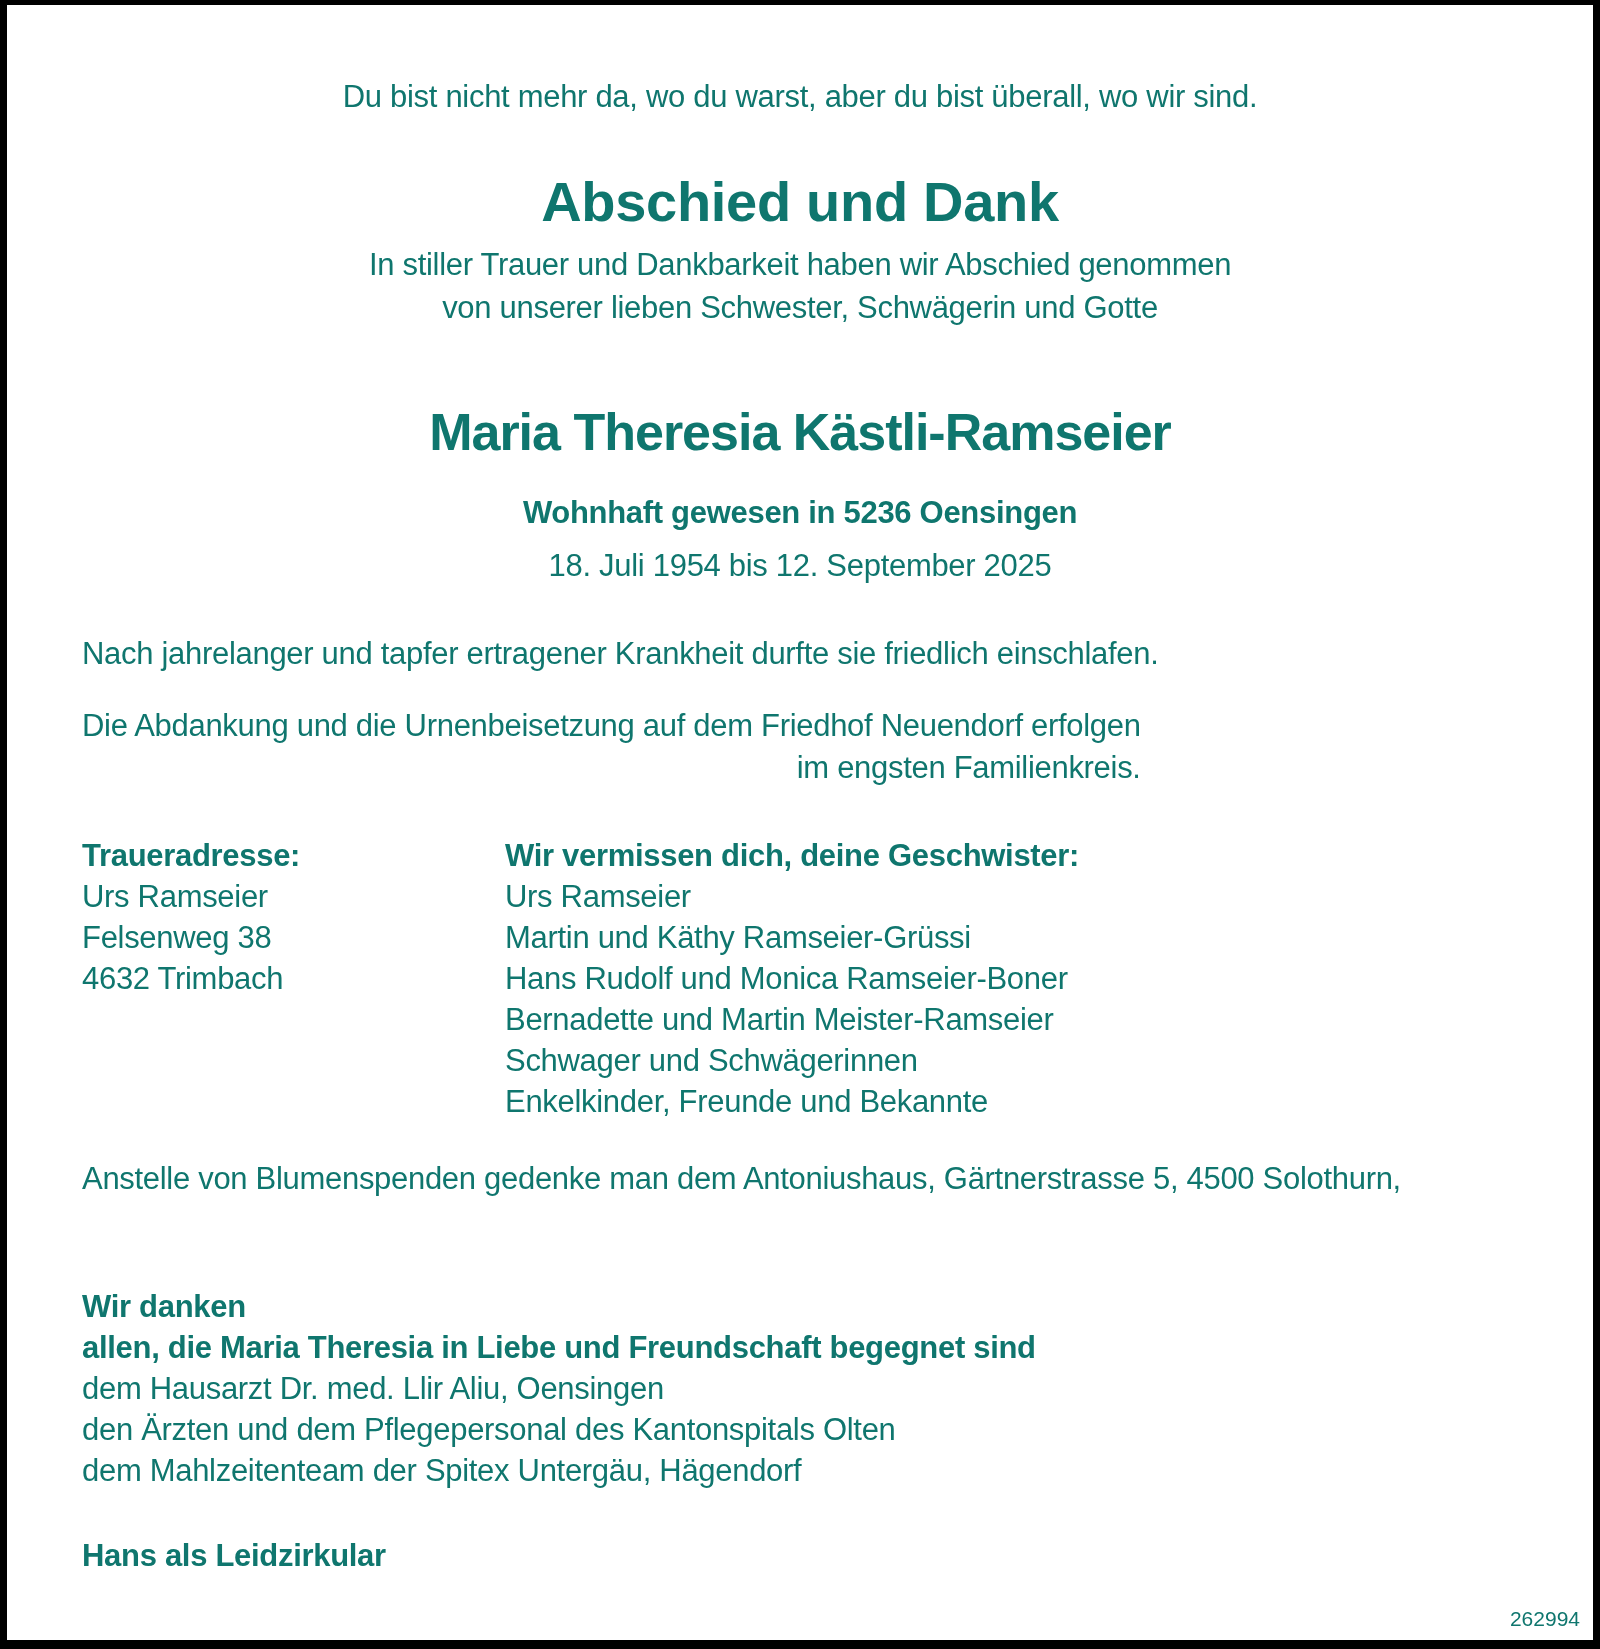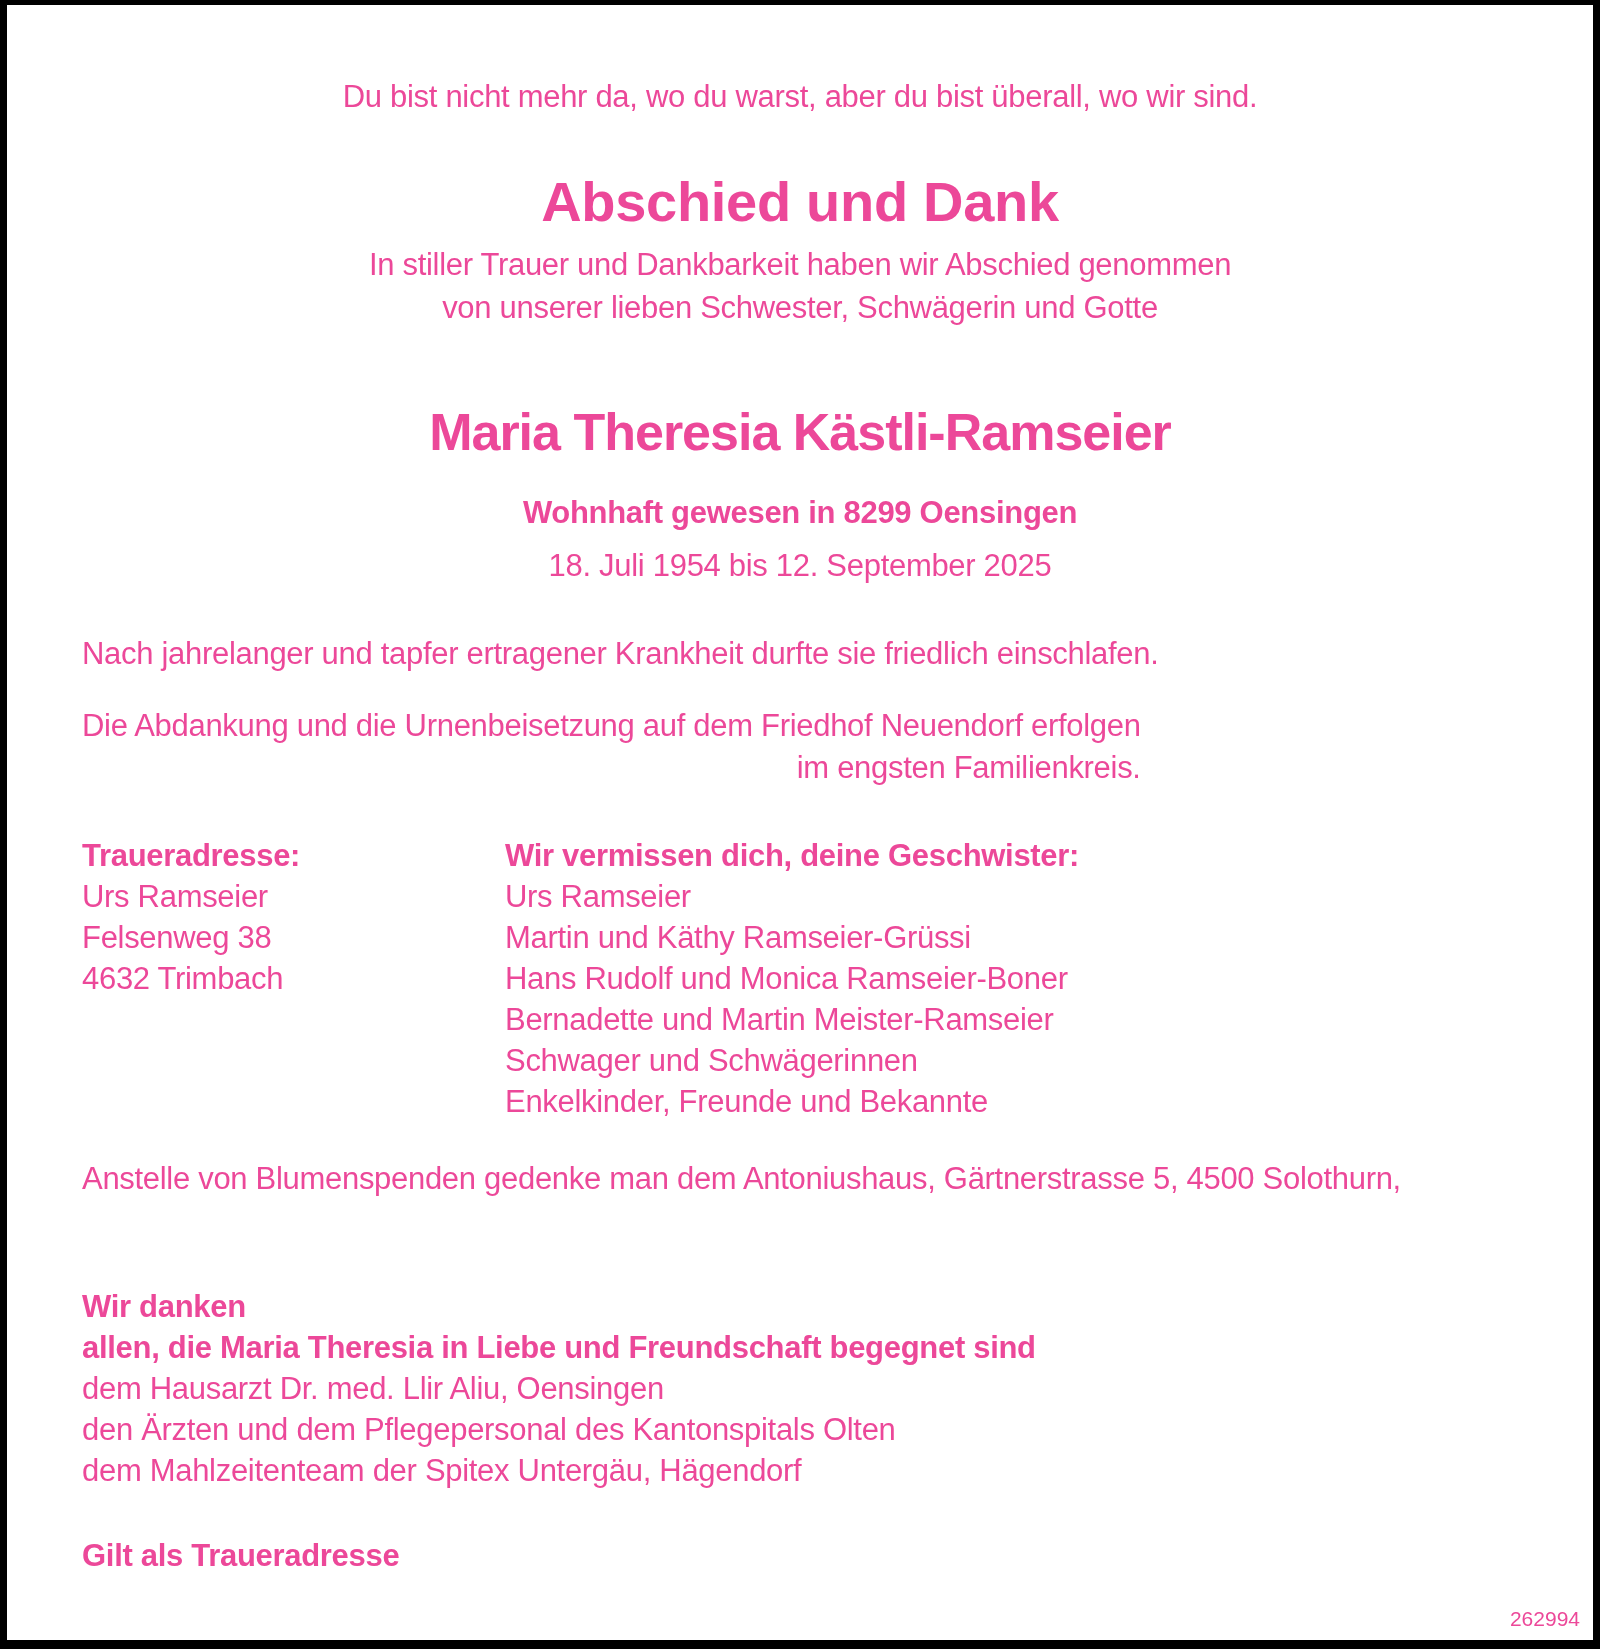--- a/index.html
+++ b/index.html
@@ -6,21 +6,21 @@
     margin: 0;
     padding: 0;
     background: #000;
   }
   .frame {
     position: relative;
     width: 1600px;
     height: 1649px;
     background: #000;
     font-family: "Liberation Sans", sans-serif;
-    color: #ec4899;
+    color: #0f766e;
     overflow: hidden;
   }
   .sheet {
     position: absolute;
     top: 5px;
     left: 7px;
     right: 7px;
     bottom: 9px;
     background: #fff;
   }
@@ -67,21 +67,21 @@
 
   <div class="block centered title">Abschied und Dank</div>
 
   <div class="block centered intro">
     <div>In stiller Trauer und Dankbarkeit haben wir Abschied genommen</div>
     <div>von unserer lieben Schwester, Schwägerin und Gotte</div>
   </div>
 
   <h1 class="block centered name">Maria Theresia Kästli-Ramseier</h1>
 
-  <div class="block centered residence">Wohnhaft gewesen in 8299 Oensingen</div>
+  <div class="block centered residence">Wohnhaft gewesen in 5236 Oensingen</div>
 
   <div class="block centered dates">18. Juli 1954 bis 12. September 2025</div>
 
   <div class="block leftcol peace">Nach jahrelanger und tapfer ertragener Krankheit durfte sie friedlich einschlafen.</div>
 
   <div class="block leftcol funeral">
     <div>Die Abdankung und die Urnenbeisetzung auf dem Friedhof Neuendorf erfolgen</div>
     <div>im engsten Familienkreis.</div>
   </div>
 
@@ -108,16 +108,16 @@
   </div>
 
   <div class="block leftcol thanks">
     <div class="bold">Wir danken</div>
     <div class="bold">allen, die Maria Theresia in Liebe und Freundschaft begegnet sind</div>
     <div>dem Hausarzt Dr. med. Llir Aliu, Oensingen</div>
     <div>den Ärzten und dem Pflegepersonal des Kantonspitals Olten</div>
     <div>dem Mahlzeitenteam der Spitex Untergäu, Hägendorf</div>
   </div>
 
-  <div class="block leftcol circular">Gilt als Traueradresse</div>
+  <div class="block leftcol circular">Hans als Leidzirkular</div>
 
   <div class="refnum">262994</div>
 </div>
 
 </body></html>

